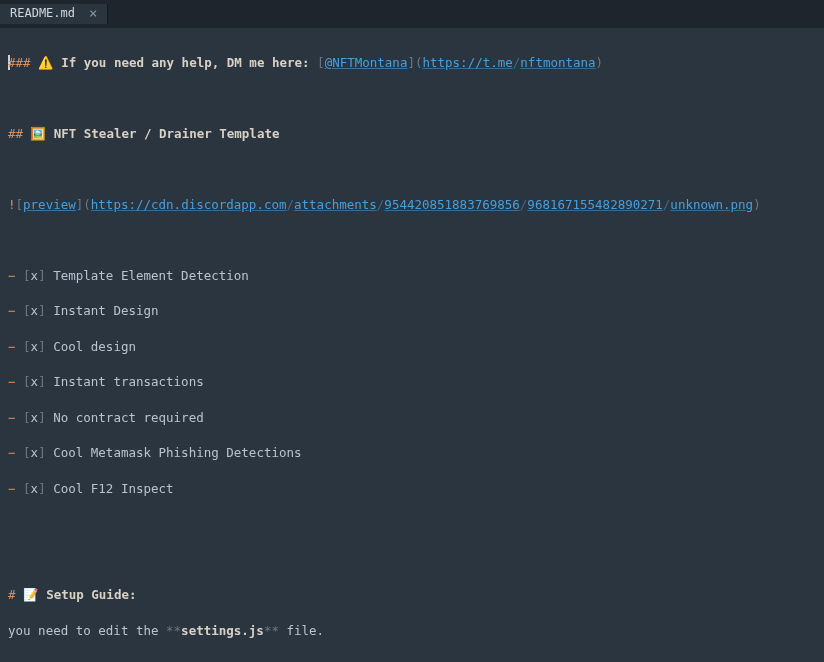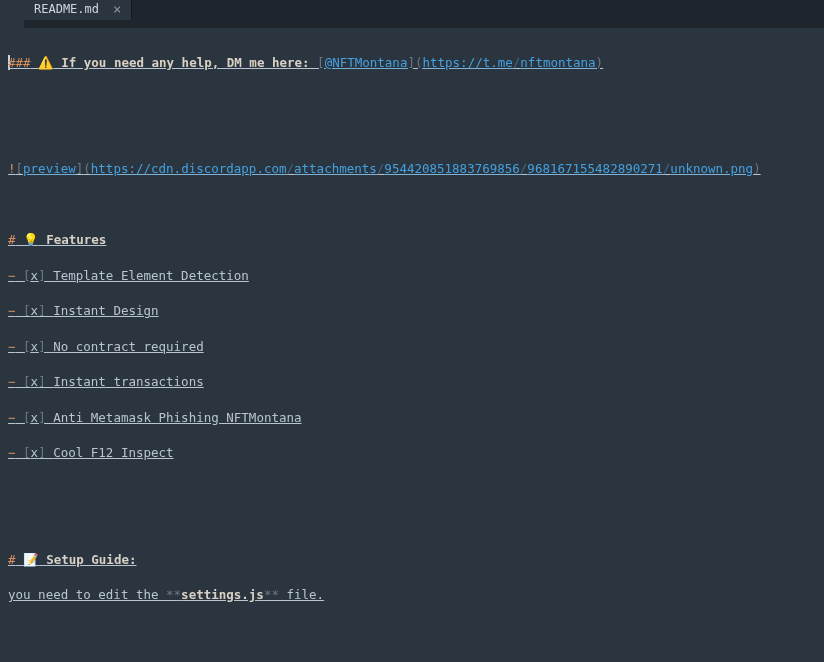--- a/index.html
+++ b/index.html
@@ -27,41 +27,40 @@
     color: var(--text);
     width: 824px;
     height: 662px;
     overflow: hidden;
   }
   
   .tabbar {
     background: var(--tab-bar);
     height: 28px;
     display: flex;
-    align-items: flex-start;
-    margin-left: 24px;
+    align-items: center;
   }
   .tab {
     background: var(--tab-active);
     display: flex;
     align-items: center;
     padding: 0 10px;
     gap: 14px;
     font-size: 12px;
     color: #cfd6dd;
     border-right: 1px solid #141a20;
   }
   .tab .close { color: #8a96a3; cursor: pointer; font-size: 14px; }
   
   .editor {
     padding: 8px 0 8px 8px;
     white-space: pre-wrap;
     word-break: break-word;
   }
-  .line { min-height: 1.42em; text-decoration: underline; }
+  .line { min-height: 1.42em; }
   .cursor {
     display: inline-block;
     width: 1.5px;
     height: 1.15em;
     background: #c9d3dd;
     vertical-align: text-bottom;
     margin-right: -1.5px;
   }
   .orange { color: var(--orange); }
   .punct { color: var(--punct); }
@@ -78,29 +77,30 @@
 <div class="tabbar">
   <div class="tab">
     <span>README.md</span>
     <span class="close">×</span>
   </div>
 </div>
 
 <div class="editor">
 <div class="line"><span class="cursor"></span><span class="orange">###</span> <span class="emoji">⚠️</span><span class="bold"> If you need any help, DM me here: </span><span class="punct">[</span><span class="link">@NFTMontana</span><span class="punct">]</span><span class="punct">(</span><span class="path">https://</span><span class="path">t.me</span><span class="sl">/</span><span class="path">nftmontana</span><span class="punct">)</span></div>
 <div class="line"></div>
+<div class="line"><span class="orange">##</span> <span class="emoji">🖼</span><span class="bold"> NFT Stealer / Drainer Template</span></div>
 <div class="line"></div>
 <div class="line"><span class="orange">!</span><span class="punct">[</span><span class="link">preview</span><span class="punct">]</span><span class="punct">(</span><span class="path">https://</span><span class="path">cdn.discordapp.com</span><span class="sl">/</span><span class="path">attachments</span><span class="sl">/</span><span class="path">954420851883769856</span><span class="sl">/</span><span class="path">968167155482890271</span><span class="sl">/</span><span class="path">unknown.png</span><span class="punct">)</span></div>
 <div class="line"></div>
-<div class="line"><span class="orange">#</span> <span class="emoji">💡</span><span class="bold"> Features</span></div>
 <div class="line"><span class="orange">−</span><span class="punct"> [</span><span>x</span><span class="punct">] </span><span>Template Element Detection</span></div>
 <div class="line"><span class="orange">−</span><span class="punct"> [</span><span>x</span><span class="punct">] </span><span>Instant Design</span></div>
+<div class="line"><span class="orange">−</span><span class="punct"> [</span><span>x</span><span class="punct">] </span><span>Cool design</span></div>
+<div class="line"><span class="orange">−</span><span class="punct"> [</span><span>x</span><span class="punct">] </span><span>Instant transactions</span></div>
 <div class="line"><span class="orange">−</span><span class="punct"> [</span><span>x</span><span class="punct">] </span><span>No contract required</span></div>
-<div class="line"><span class="orange">−</span><span class="punct"> [</span><span>x</span><span class="punct">] </span><span>Instant transactions</span></div>
-<div class="line"><span class="orange">−</span><span class="punct"> [</span><span>x</span><span class="punct">] </span><span>Anti Metamask Phishing NFTMontana</span></div>
+<div class="line"><span class="orange">−</span><span class="punct"> [</span><span>x</span><span class="punct">] </span><span>Cool Metamask Phishing Detections</span></div>
 <div class="line"><span class="orange">−</span><span class="punct"> [</span><span>x</span><span class="punct">] </span><span>Cool F12 Inspect</span></div>
 <div class="line"></div>
 <div class="line"></div>
 <div class="line"><span class="orange">#</span> <span class="emoji">📝</span><span class="bold"> Setup Guide:</span></div>
 <div class="line"><span>you need to edit the </span><span class="ast">**</span><span class="bold">settings.js</span><span class="ast">**</span><span> file.</span></div>
 
 
 
 
 

